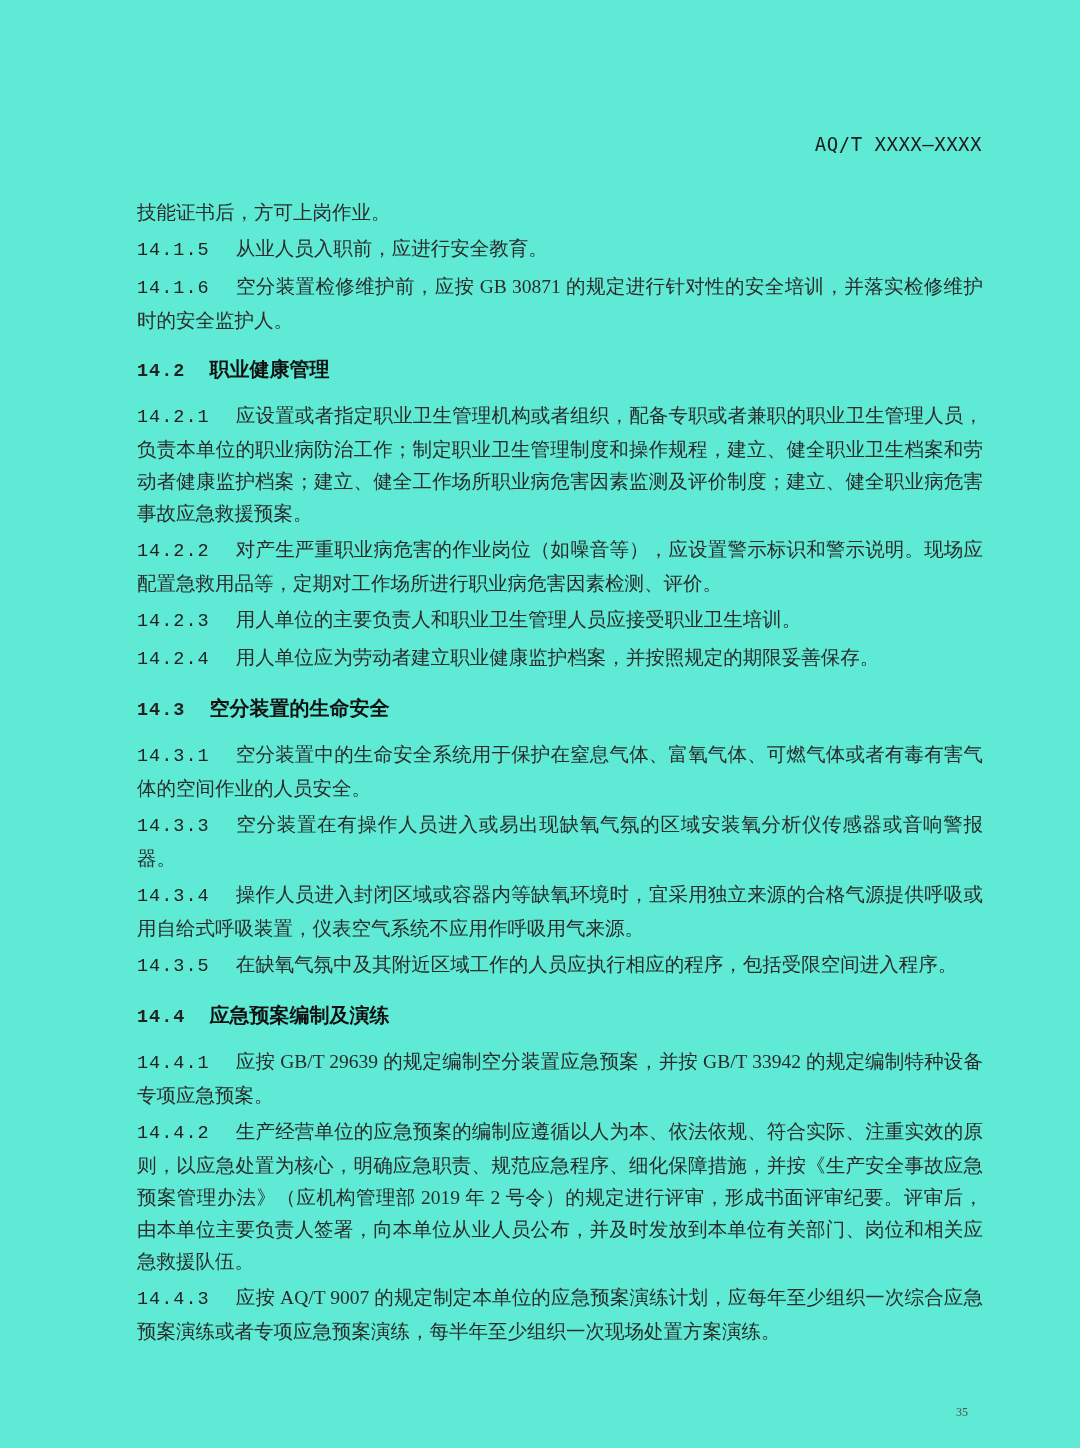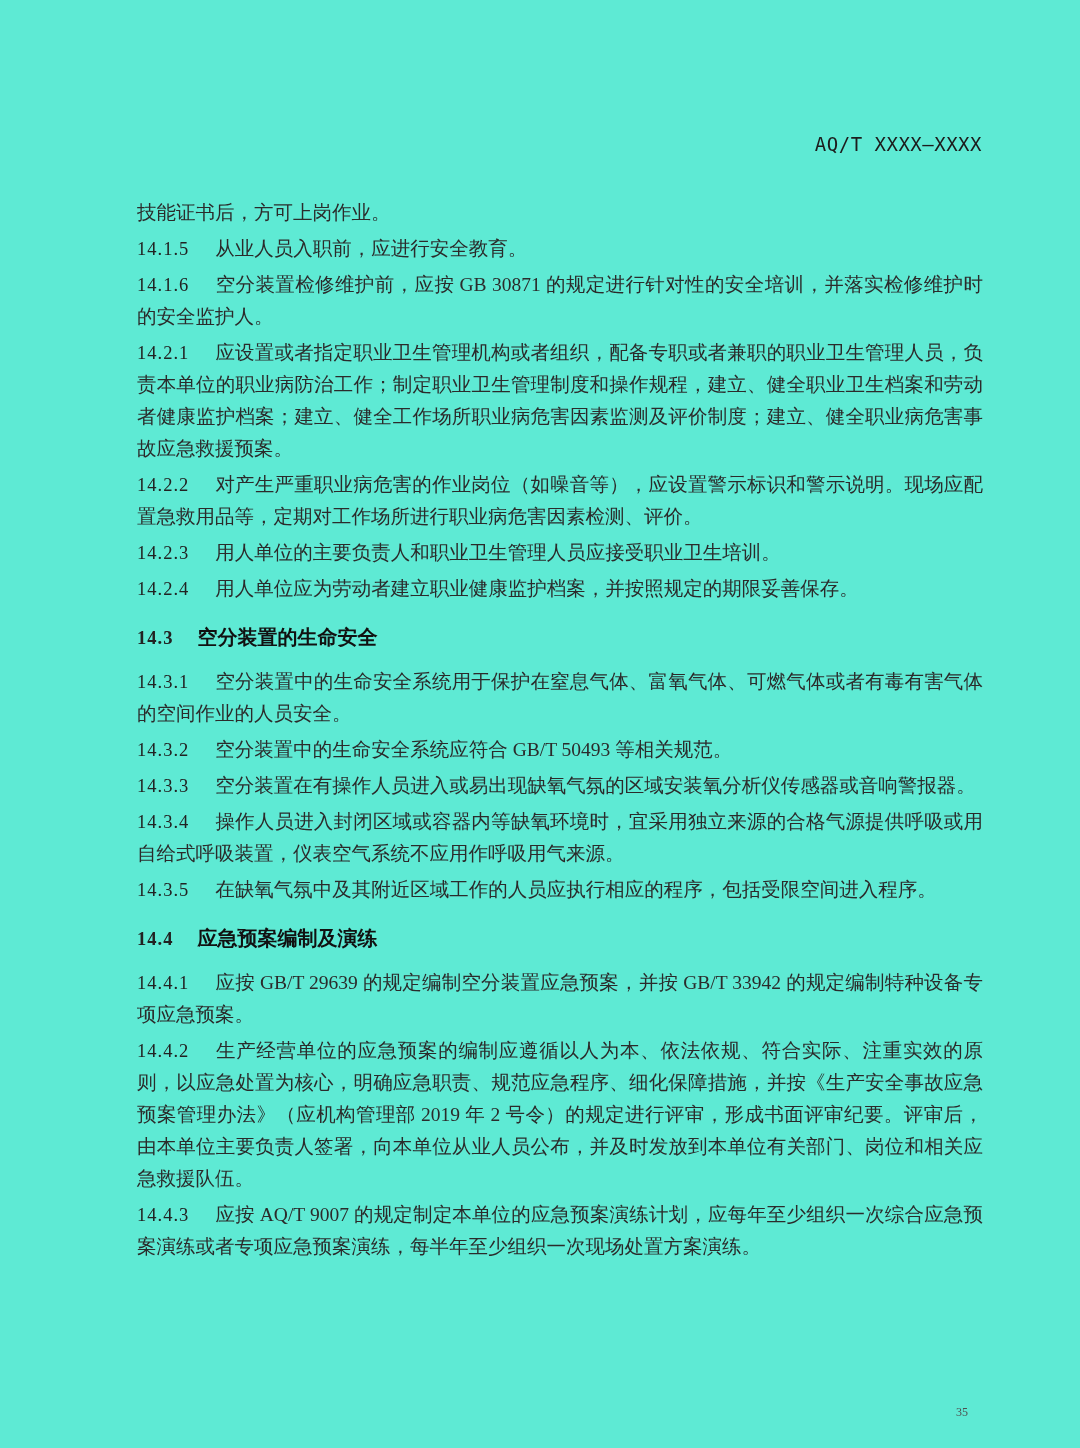--- a/index.html
+++ b/index.html
@@ -37,21 +37,21 @@
     margin-top: 29px;
   }
   .para {
     margin: 0 0 4px 0;
     font-size: 19.5px;
     line-height: 32px;
     text-align: justify;
     color: #2b2b2b;
   }
   .para .num {
-    font-family: Liberation Serif, serif;
+    font-family: Liberation Mono, monospace;
     font-size: 18.5px;
     letter-spacing: 1px;
     padding-right: 26px;
     color: #222222;
     white-space: nowrap;
   }
   .para.heading {
     font-family: "Liberation Sans", "DejaVu Sans", sans-serif;
     font-weight: 700;
     font-size: 20px;
@@ -75,27 +75,27 @@
 <body>
 
 <div class="page">
   <div class="doc-header">
     <span>AQ/T XXXX—XXXX</span>
   </div>
   <div class="doc-body" id="doc-body">
       <p class="para body"><span class="txt">技能证书后，方可上岗作业。</span></p>
       <p class="para body"><span class="num">14.1.5</span><span class="txt">从业人员入职前，应进行安全教育。</span></p>
       <p class="para body"><span class="num">14.1.6</span><span class="txt">空分装置检修维护前，应按 GB 30871 的规定进行针对性的安全培训，并落实检修维护时的安全监护人。</span></p>
+      <p class="para heading"><span class="num">14.2</span><span class="txt">职业健康管理</span></p>
       <p class="para body"><span class="num">14.2.1</span><span class="txt">应设置或者指定职业卫生管理机构或者组织，配备专职或者兼职的职业卫生管理人员，负责本单位的职业病防治工作；制定职业卫生管理制度和操作规程，建立、健全职业卫生档案和劳动者健康监护档案；建立、健全工作场所职业病危害因素监测及评价制度；建立、健全职业病危害事故应急救援预案。</span></p>
       <p class="para body"><span class="num">14.2.2</span><span class="txt">对产生严重职业病危害的作业岗位（如噪音等），应设置警示标识和警示说明。现场应配置急救用品等，定期对工作场所进行职业病危害因素检测、评价。</span></p>
       <p class="para body"><span class="num">14.2.3</span><span class="txt">用人单位的主要负责人和职业卫生管理人员应接受职业卫生培训。</span></p>
       <p class="para body"><span class="num">14.2.4</span><span class="txt">用人单位应为劳动者建立职业健康监护档案，并按照规定的期限妥善保存。</span></p>
       <p class="para heading"><span class="num">14.3</span><span class="txt">空分装置的生命安全</span></p>
       <p class="para body"><span class="num">14.3.1</span><span class="txt">空分装置中的生命安全系统用于保护在窒息气体、富氧气体、可燃气体或者有毒有害气体的空间作业的人员安全。</span></p>
-      <p class="para body"><span class="num">14.3.2</span><span class="txt">空分装置中的生命安全系统应符合 GB/T 50493 等相关规范。</span></p>
       <p class="para body"><span class="num">14.3.3</span><span class="txt">空分装置在有操作人员进入或易出现缺氧气氛的区域安装氧分析仪传感器或音响警报器。</span></p>
       <p class="para body"><span class="num">14.3.4</span><span class="txt">操作人员进入封闭区域或容器内等缺氧环境时，宜采用独立来源的合格气源提供呼吸或用自给式呼吸装置，仪表空气系统不应用作呼吸用气来源。</span></p>
       <p class="para body"><span class="num">14.3.5</span><span class="txt">在缺氧气氛中及其附近区域工作的人员应执行相应的程序，包括受限空间进入程序。</span></p>
       <p class="para heading"><span class="num">14.4</span><span class="txt">应急预案编制及演练</span></p>
       <p class="para body"><span class="num">14.4.1</span><span class="txt">应按 GB/T 29639 的规定编制空分装置应急预案，并按 GB/T 33942 的规定编制特种设备专项应急预案。</span></p>
       <p class="para body"><span class="num">14.4.2</span><span class="txt">生产经营单位的应急预案的编制应遵循以人为本、依法依规、符合实际、注重实效的原则，以应急处置为核心，明确应急职责、规范应急程序、细化保障措施，并按《生产安全事故应急预案管理办法》（应机构管理部 2019 年 2 号令）的规定进行评审，形成书面评审纪要。评审后，由本单位主要负责人签署，向本单位从业人员公布，并及时发放到本单位有关部门、岗位和相关应急救援队伍。</span></p>
       <p class="para body"><span class="num">14.4.3</span><span class="txt">应按 AQ/T 9007 的规定制定本单位的应急预案演练计划，应每年至少组织一次综合应急预案演练或者专项应急预案演练，每半年至少组织一次现场处置方案演练。</span></p>
     </div>
   <div class="doc-footer">
     <span>35</span>

